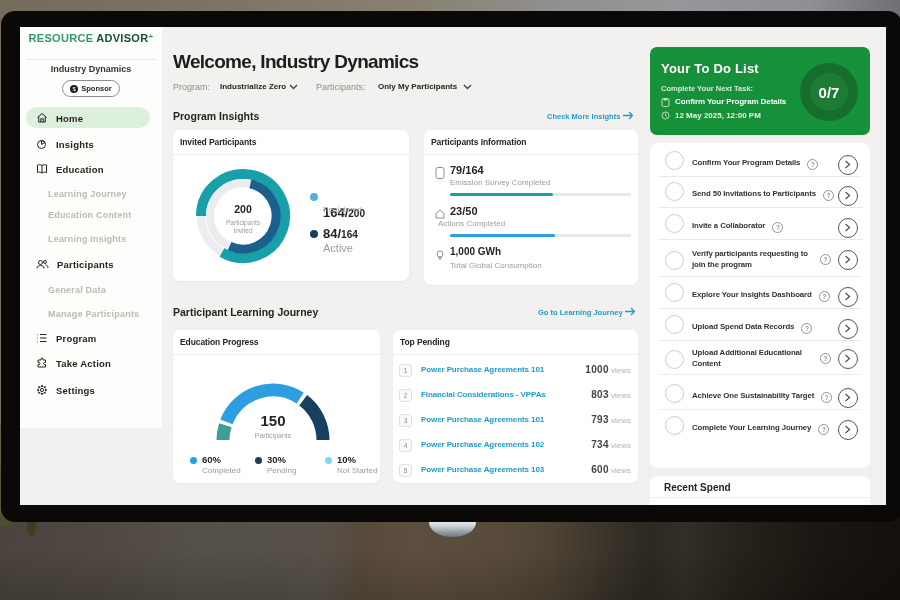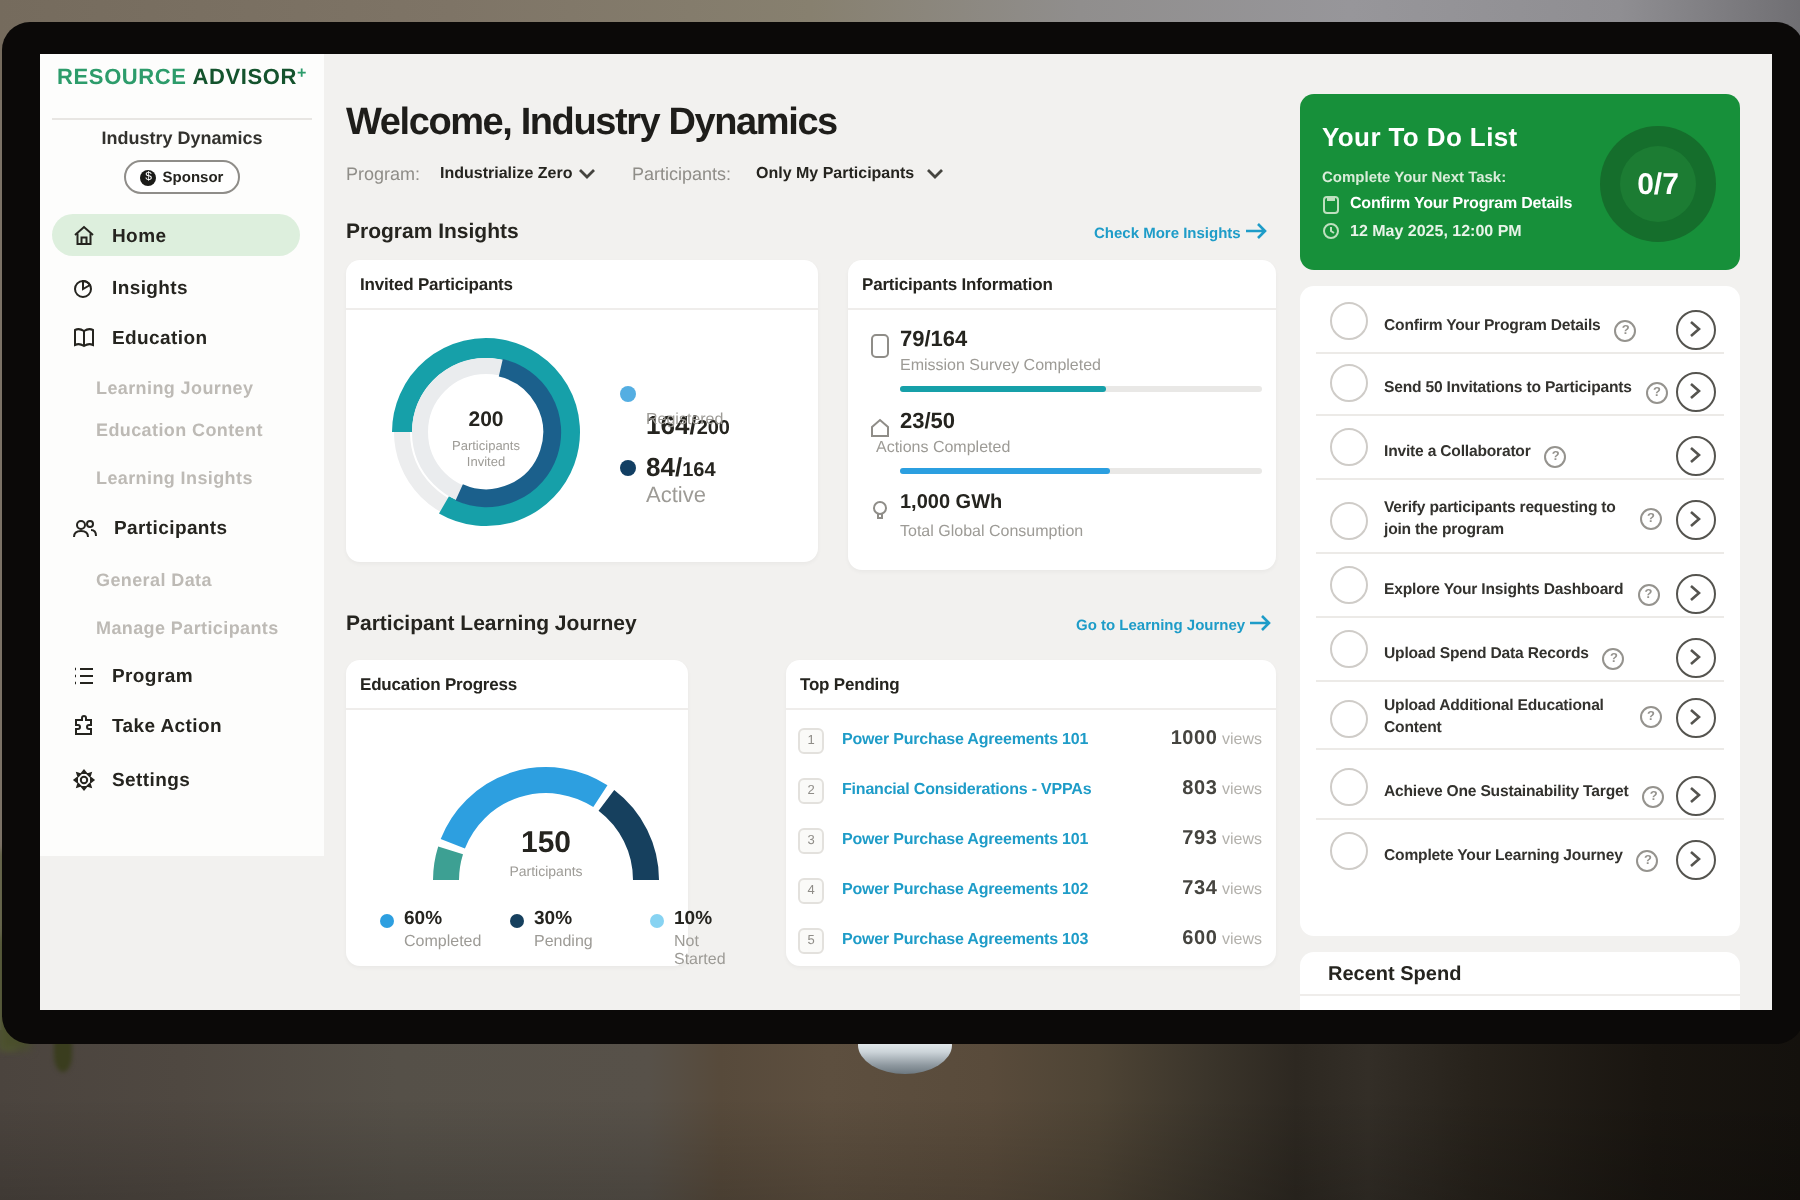--- a/index.html
+++ b/index.html
@@ -192,21 +192,21 @@
       <div class="abs" style="left:26px;top:116px;font-size:10px;font-weight:bold;color:#25241f;">1,000 GWh</div>
       <div class="abs" style="left:26px;top:131px;font-size:8px;color:#9d9b96;">Total Global Consumption</div>
     </div>
 
     <div class="sechead" style="left:153px;top:279px;">Participant Learning Journey</div>
     <div class="link" style="left:518px;top:281px;">Go to Learning Journey</div>
     <svg class="abs" style="left:604px;top:280px;" width="12" height="9" viewBox="0 0 12 9">
         <path d="M1 4.5 H10.5 M7 1 L10.5 4.5 L7 8" stroke="#1e9cc8" stroke-width="1.3" fill="none"></path>
       </svg>
 
-    <div class="card" style="left:153px;top:303px;width:171px;height:153px;">
+    <div class="card" style="left:153px;top:303px;width:207px;height:153px;">
       <div class="chead">Education Progress</div>
       <div class="cdiv"></div>
       <svg class="abs" style="left:40px;top:40px;" width="130" height="73" viewBox="0 0 130 73">
         <g transform="translate(60,70)">
           <path d="M -50 0 A 50 50 0 0 1 -47.7 -14.8" fill="none" stroke="#3da093" stroke-width="13"></path>
           <path d="M -46.6 -18.1 A 50 50 0 0 1 27.2 -41.9" fill="none" stroke="#2d9fe0" stroke-width="13"></path>
           <path d="M 30.2 -39.8 A 50 50 0 0 1 50 0" fill="none" stroke="#16405e" stroke-width="13"></path>
           <text y="-14" text-anchor="middle" font-size="15" font-weight="bold" fill="#25241f">150</text>
           <text y="-2" text-anchor="middle" font-size="7" fill="#9d9b96">Participants</text>
         </g>

